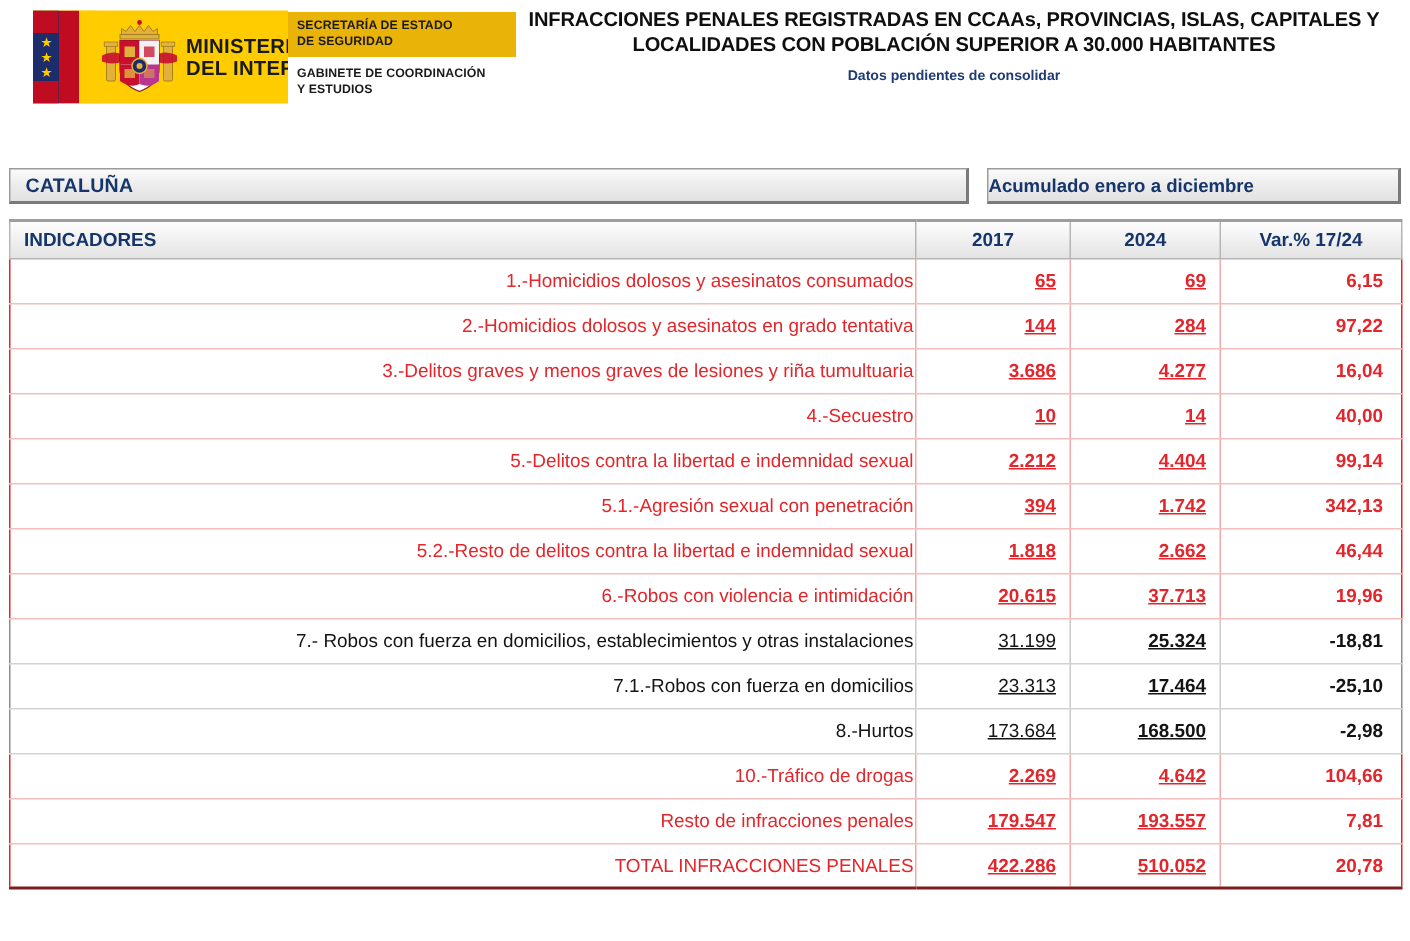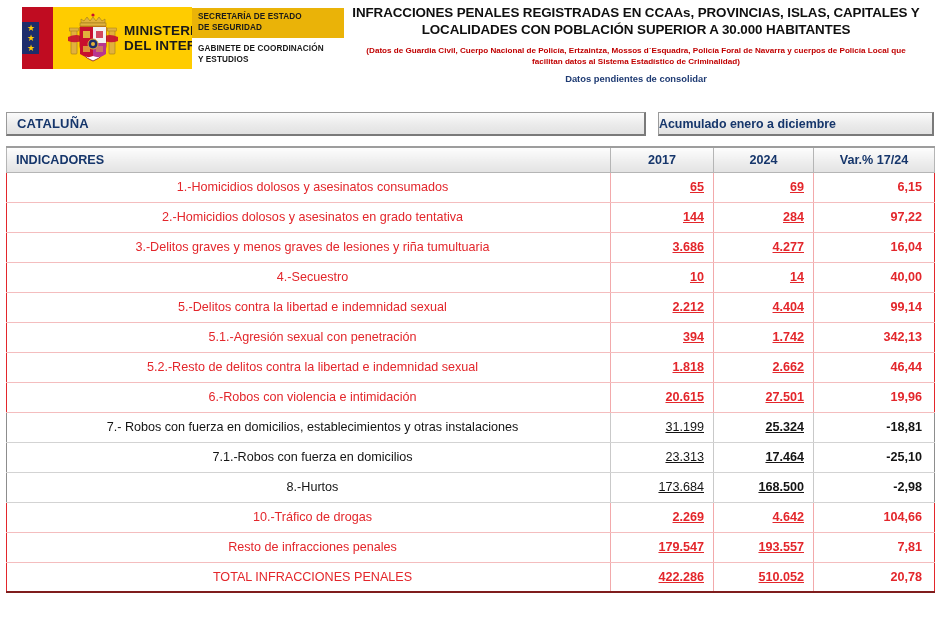--- a/index.html
+++ b/index.html
@@ -210,21 +210,21 @@
   thead th.h-num { text-align: center; }
   thead th.h-var { text-align: center; }
 
   tbody td {
     height: 30px;
     font-size: 12.6px;
     box-sizing: border-box;
     vertical-align: middle;
   }
   tbody td.ind {
-    text-align: center;
+    text-align: right;
     padding-left: 9px;
   }
   tbody td.num {
     text-align: right;
     padding-right: 9px;
     font-weight: bold;
     text-decoration: underline;
   }
   tbody td.var {
     text-align: right;
@@ -315,21 +315,20 @@
       <div>GABINETE DE COORDINACIÓN</div>
       <div>Y ESTUDIOS</div>
     </div>
   </div>
 
   <div class="title-block">
     <div class="main-title">
       <div>INFRACCIONES PENALES REGISTRADAS EN CCAAs, PROVINCIAS, ISLAS, CAPITALES Y</div>
       <div>LOCALIDADES CON POBLACIÓN SUPERIOR A 30.000 HABITANTES</div>
     </div>
-    <div class="sub-red">(Datos de Guardia Civil, Cuerpo Nacional de Policía, Ertzaintza, Mossos d´Esquadra, Policía Foral de Navarra y cuerpos de Policía Local que facilitan datos al Sistema Estadístico de Criminalidad)</div>
     <div class="sub-blue">Datos pendientes de consolidar</div>
   </div>
 </div>
 
 <div class="region-bar">
   <div class="region-name">
     <span>CATALUÑA</span>
   </div>
   <div class="region-spacer"></div>
   <div class="period-box">
@@ -392,21 +391,21 @@
         </tr>
         <tr class="red">
           <td class="ind">5.2.-Resto de delitos contra la libertad e indemnidad sexual</td>
           <td class="num y1">1.818</td>
           <td class="num y2">2.662</td>
           <td class="var">46,44</td>
         </tr>
         <tr class="red">
           <td class="ind">6.-Robos con violencia e intimidación</td>
           <td class="num y1">20.615</td>
-          <td class="num y2">27.501</td>
+          <td class="num y2">37.713</td>
           <td class="var">19,96</td>
         </tr>
         <tr class="black">
           <td class="ind">7.- Robos con fuerza en domicilios, establecimientos y otras instalaciones</td>
           <td class="num y1">31.199</td>
           <td class="num y2">25.324</td>
           <td class="var">-18,81</td>
         </tr>
         <tr class="black">
           <td class="ind">7.1.-Robos con fuerza en domicilios</td>

